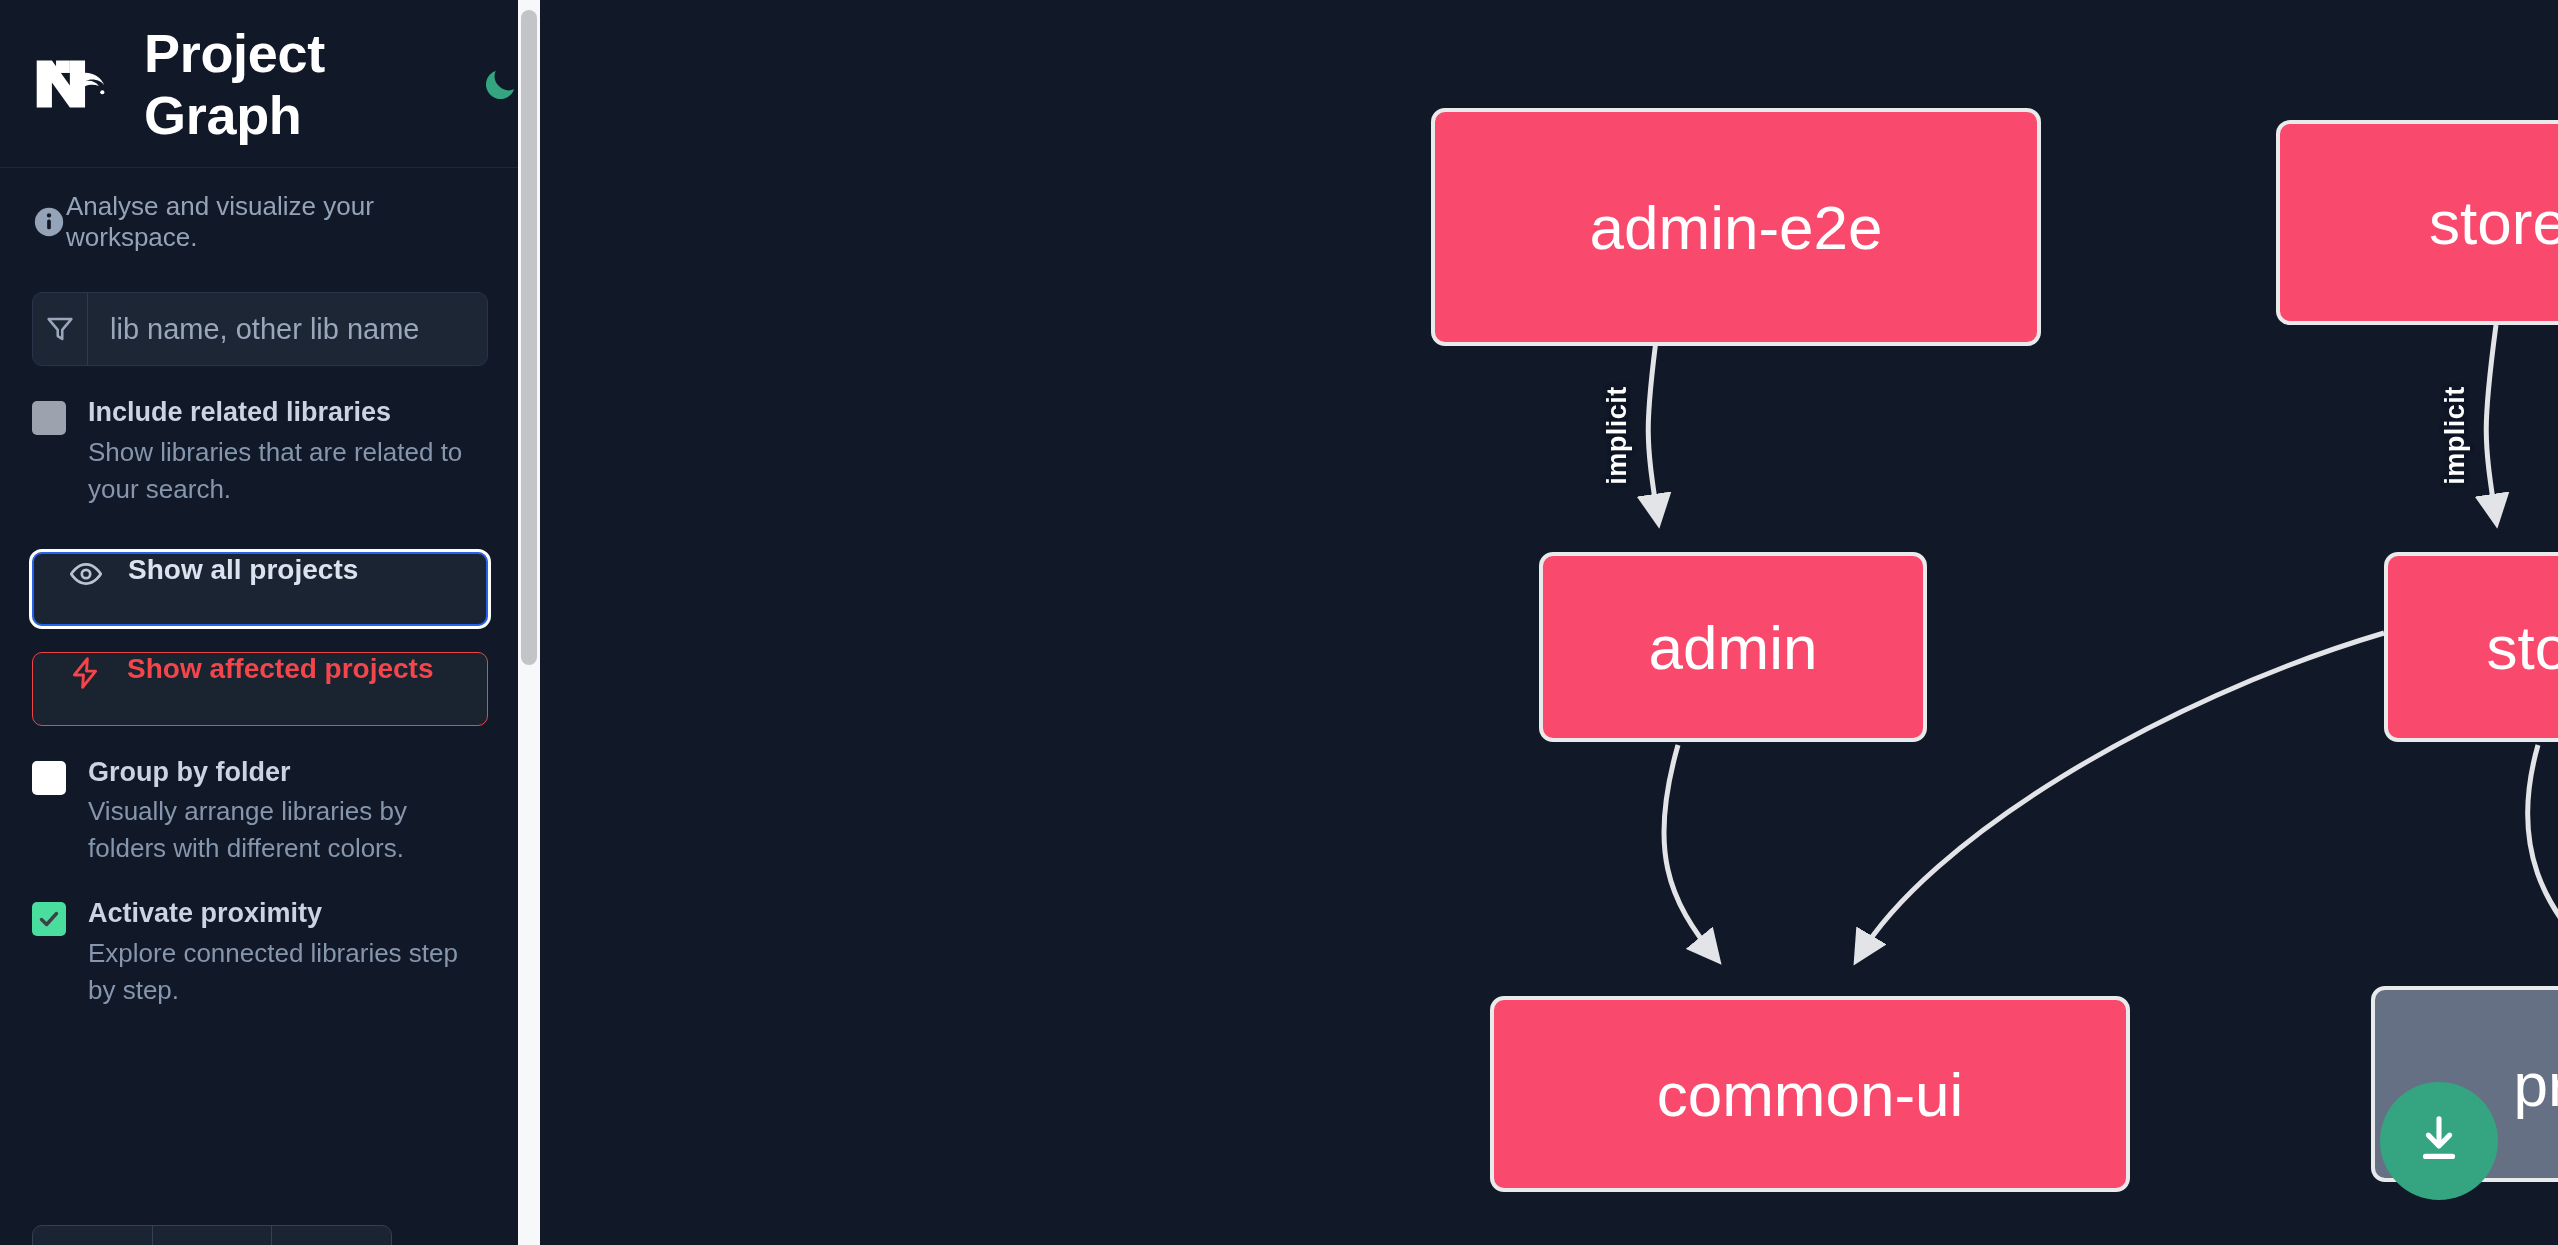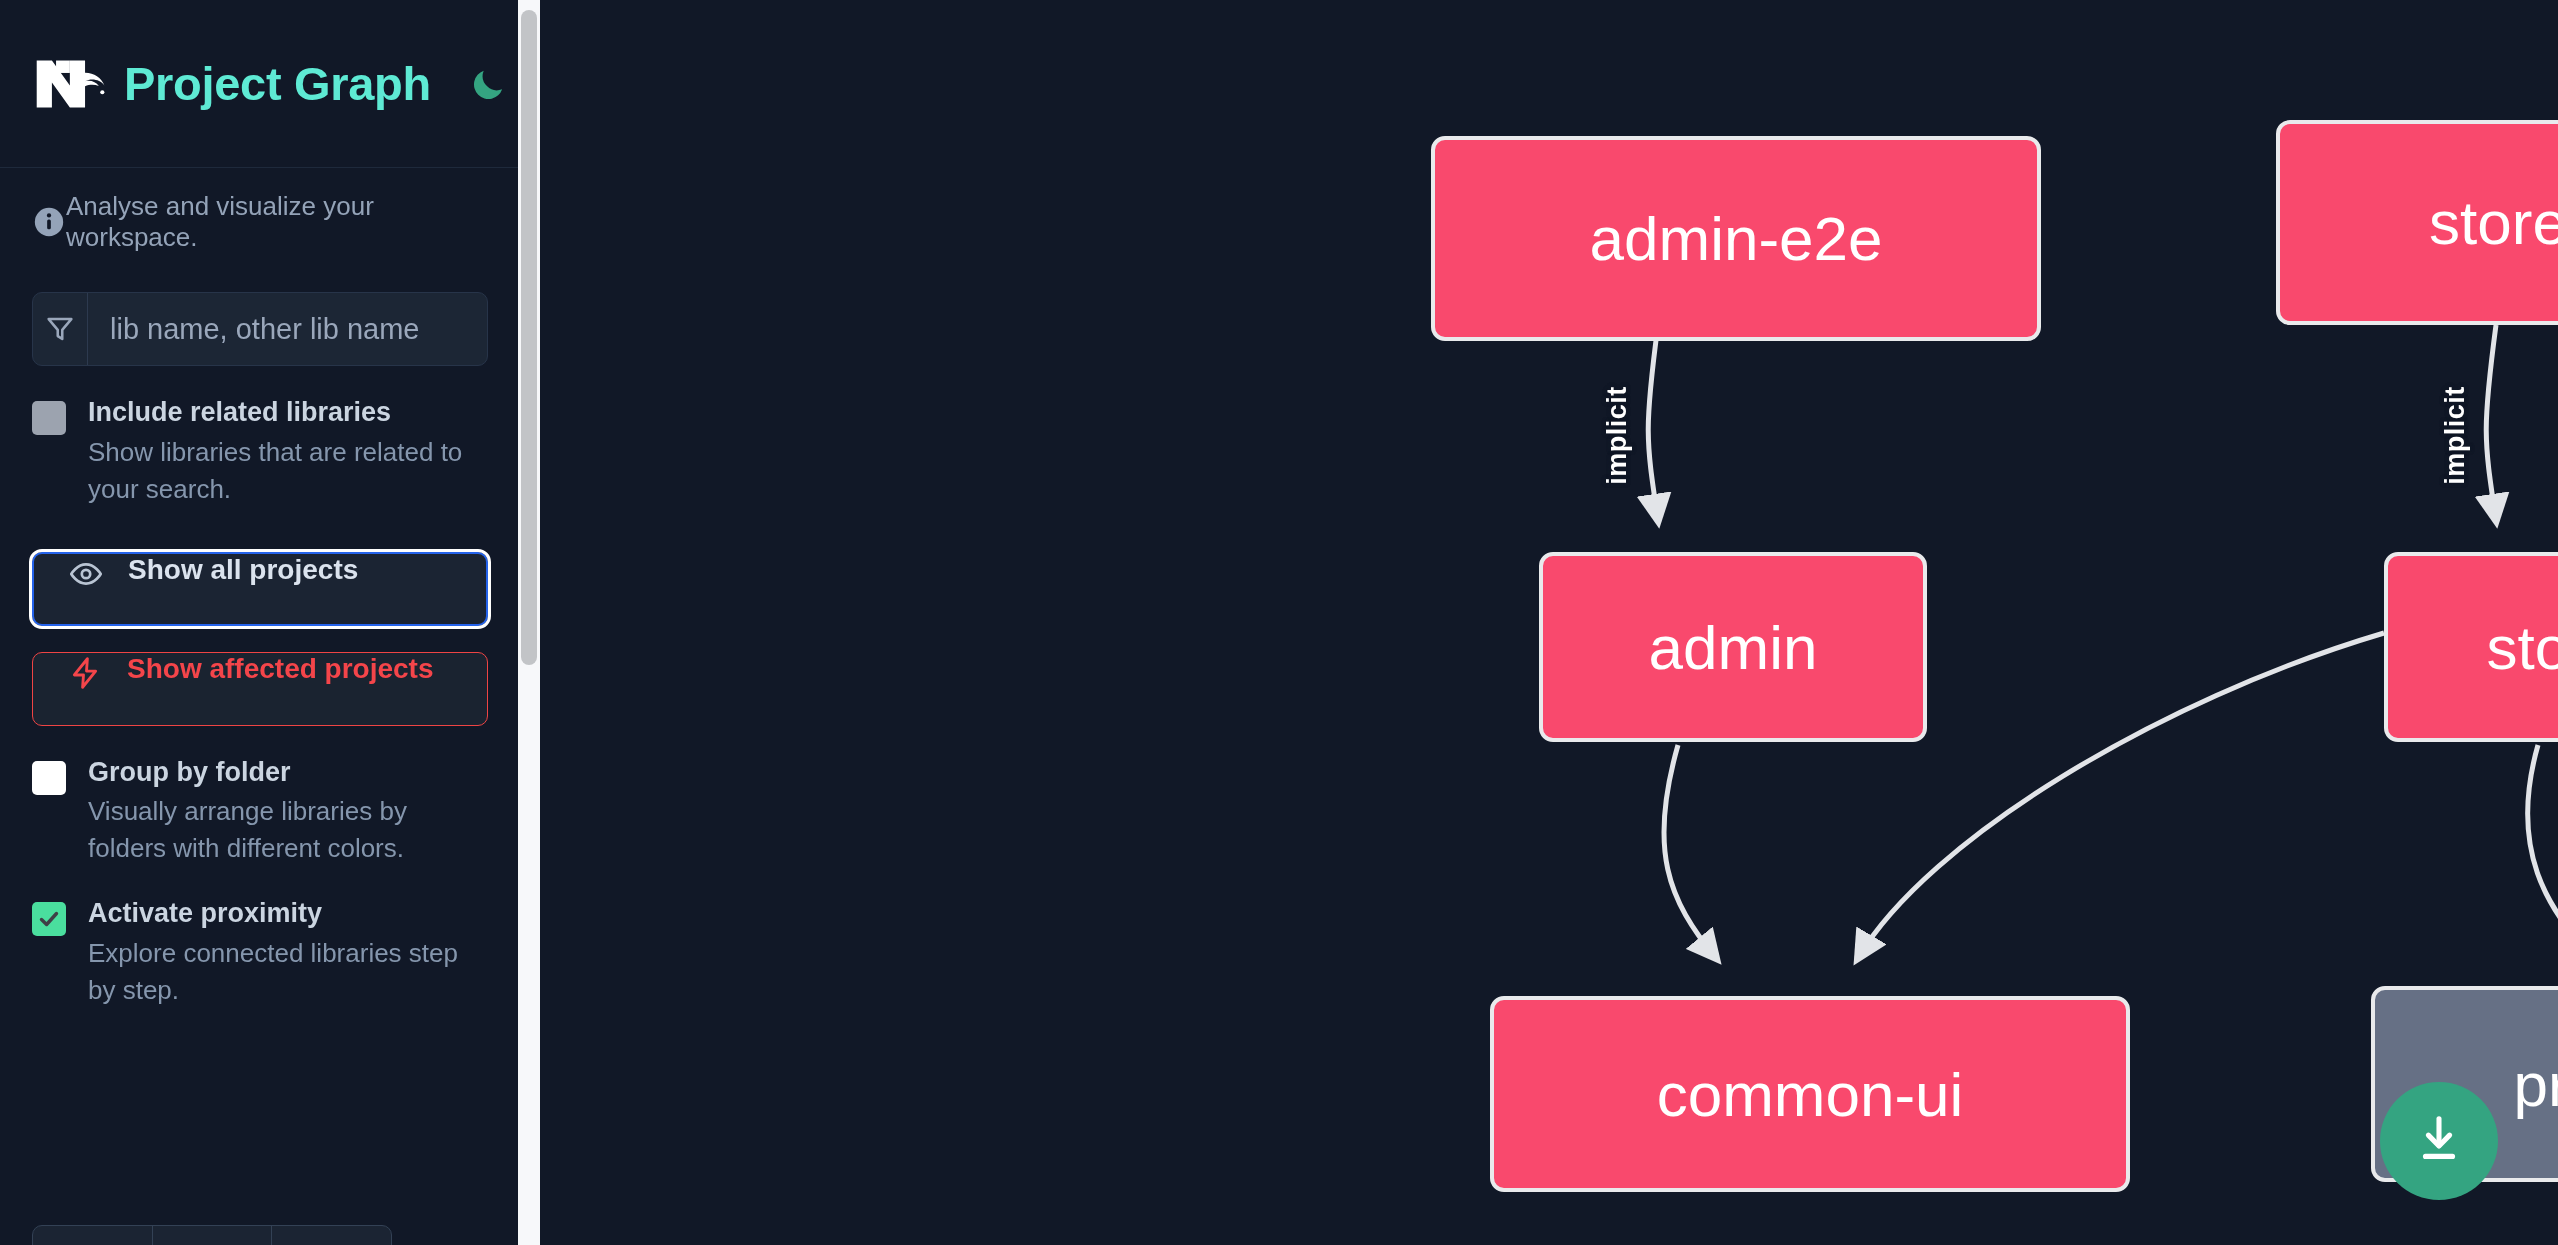--- a/index.html
+++ b/index.html
@@ -34,23 +34,23 @@
 
   
   .sb-header {
     height: 168px;
     display: flex; align-items: center;
     padding-left: 32px;
     border-bottom: 1px solid #1e293b;
   }
   .nx-logo { width: 84px; height: 58px; flex: 0 0 84px; }
   .sb-title {
-    font-size: 47px; font-weight: 700; color: #5eead4;
+    font-size: 54px; font-weight: 700; color: #ffffff;
     letter-spacing: -0.3px;
-    margin-left: 8px;
+    margin-left: 28px;
   }
   .moon-btn {
     margin-left: 34px; width: 46px; height: 46px;
     display: flex; align-items: center; justify-content: center;
     cursor: pointer;
   }
 
   
   .sb-info {
     display: flex; align-items: center;
@@ -327,21 +327,21 @@
         <path d="M1938 325 C1924 430 1926 440 1938 520"></path>
 
         <path d="M1120 745 C1090 850 1110 900 1158 958"></path>
 
         <path d="M1826 633 C1600 700 1370 840 1300 958"></path>
 
         <path d="M1980 745 C1950 850 1990 910 2035 958"></path>
       </g>
     </svg>
 
-    <div class="node pink" style="left:873px;  top:136px;  width:610px; height:205px;">
+    <div class="node pink" style="left:873px;  top:108px;  width:610px; height:238px;">
       <span class="node-label">admin-e2e</span>
     </div>
 
     <div class="node pink" style="left:1718px; top:120px;  width:568px; height:205px;">
       <span class="node-label">store-e2e</span>
     </div>
 
     <div class="node pink" style="left:981px;  top:552px;  width:388px; height:190px;">
       <span class="node-label">admin</span>
     </div>

